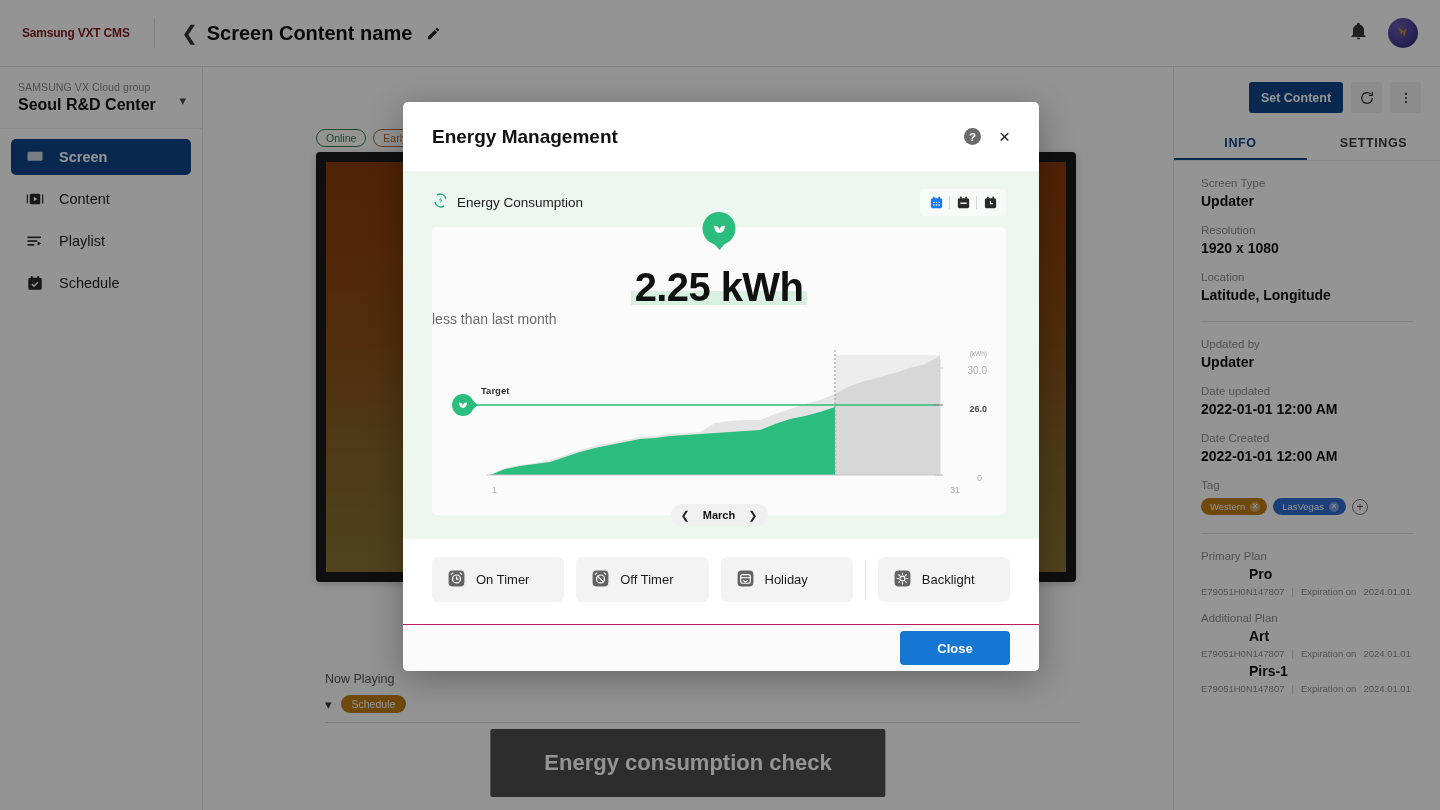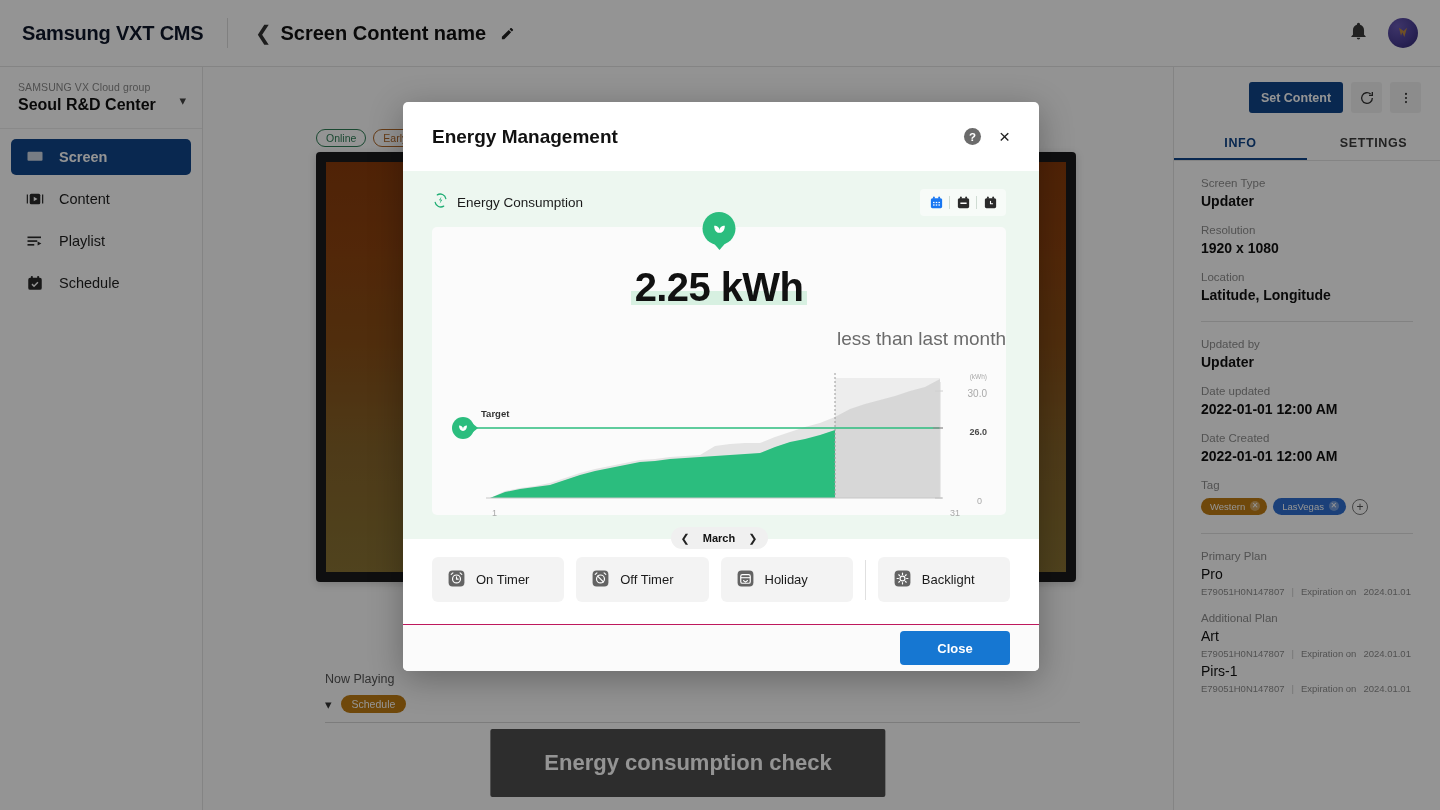--- a/index.html
+++ b/index.html
@@ -10,21 +10,21 @@
     overflow: hidden;
   }
   #root { position: relative; width: 1440px; height: 810px; background: #ffffff; }
 
   
   .topbar {
     position: absolute; left: 0; top: 0; width: 1440px; height: 67px;
     background: #ffffff; border-bottom: 1px solid #e3e3e3;
     display: flex; align-items: center; padding: 0 22px;
   }
-  .brand { font-size: 20px; font-weight: 700; color: #0f172a; letter-spacing: -0.2px; }
+  .brand { font-size: 12px; font-weight: 700; color: #7f1d1d; letter-spacing: -0.2px; }
   .vdiv { width: 1px; height: 30px; background: #dcdcdc; margin: 0 24px; }
   .back-chevron { font-size: 20px; color: #333; cursor: pointer; line-height: 1;
     display: inline-flex; align-items: center; justify-content: center; width: 22px; height: 22px; }
   .doc-title { font-size: 20px; font-weight: 600; color: #111; margin-left: 6px; }
   .pencil { margin-left: 14px; display: inline-flex; align-items: center; }
   .topbar-right { margin-left: auto; display: flex; align-items: center; gap: 20px; }
   .avatar {
     width: 30px; height: 30px; border-radius: 50%;
     background: radial-gradient(circle at 32% 28%, #6a5bb5 0%, #4b3f96 55%, #2f2670 100%);
     display: flex; align-items: center; justify-content: center;
@@ -103,29 +103,29 @@
     flex: 1; text-align: center; font-size: 12.5px; font-weight: 700; letter-spacing: 0.6px;
     padding: 9px 0 10px 0; color: #3c3c3c; cursor: pointer;
   }
   .rp-tab.active { color: #11468a; box-shadow: inset 0 -2px 0 #11468a; }
   .rp-body { padding: 16px 27px 0 27px; }
   .field { margin-bottom: 15px; }
   .field-label { font-size: 11.5px; color: #8e8e8e; }
   .field-value { font-size: 14px; font-weight: 600; color: #111; margin-top: 4px; }
   .hr { height: 1px; background: #e0e0e0; margin: 18px 0 16px 0; }
   .tags { display: flex; align-items: center; gap: 6px; margin-top: 7px; }
-  .tag { display: inline-flex; align-items: flex-start; gap: 5px; font-size: 9.5px; color: #fff;
+  .tag { display: inline-flex; align-items: center; gap: 5px; font-size: 9.5px; color: #fff;
     border-radius: 10px; padding: 3px 7px 3px 9px; }
   .tag.western { background: #c07d14; }
   .tag.lasvegas { background: #2f6fd0; }
   .tag-x { width: 10px; height: 10px; border-radius: 50%; background: rgba(255,255,255,0.35);
     display: inline-flex; align-items: center; justify-content: center; font-size: 8px; line-height: 1; cursor: pointer; }
   .tag-add { width: 16px; height: 16px; border: 1px solid #7a7a7a; border-radius: 50%;
     display: inline-flex; align-items: center; justify-content: center; font-size: 12px; color: #555; cursor: pointer; }
-  .plan-name { font-size: 14px; font-weight: 400; color: #111; margin-top: 4px; }
+  .plan-name { font-size: 14px; font-weight: 700; color: #111; margin-top: 4px; margin-left: 48px; }
   .plan-meta { font-size: 9.5px; color: #8e8e8e; margin-top: 4px; display: flex; gap: 7px; align-items: center; }
   .plan-sep { color: #cacaca; }
 
   
   .scrim { position: absolute; inset: 0; background: rgba(0,0,0,0.42); z-index: 50; }
   .modal {
     position: absolute; left: 403px; top: 102px; width: 636px; height: 569px;
     background: #ffffff; border-radius: 5px; z-index: 60; overflow: hidden;
     box-shadow: 0 8px 34px rgba(0,0,0,0.3); display: flex; flex-direction: column;
   }
@@ -159,21 +159,21 @@
     content: ""; position: absolute; bottom: -5px; left: 50%; transform: translateX(-50%);
     width: 0; height: 0; border-left: 6px solid transparent; border-right: 6px solid transparent;
     border-top: 7px solid #2bbd7e;
   }
   .big-value { text-align: center; margin-top: 12px; }
   .big-value span {
     font-size: 40px; font-weight: 700; color: #111; letter-spacing: -0.6px;
     background: linear-gradient(transparent 58%, #d7f0e1 58%, #d7f0e1 92%, transparent 92%);
     padding: 0 4px;
   }
-  .sub-value { text-align: right; font-size: 19px; color: #6b6b6b; margin-top: 18px; }
+  .sub-value { text-align: left; font-size: 14px; color: #6b6b6b; margin-top: 1px; }
 
   .chart-wrap { position: relative; margin: 18px 18px 0 18px; height: 145px; }
   .chart-svg { display: block; }
   .target-pin {
     position: absolute; left: 2px; top: 49px;
     width: 22px; height: 22px; border-radius: 50%; background: #2bbd7e;
     display: flex; align-items: center; justify-content: center;
   }
   .target-pin::after {
     content: ""; position: absolute; right: -4px; top: 50%; transform: translateY(-50%);

